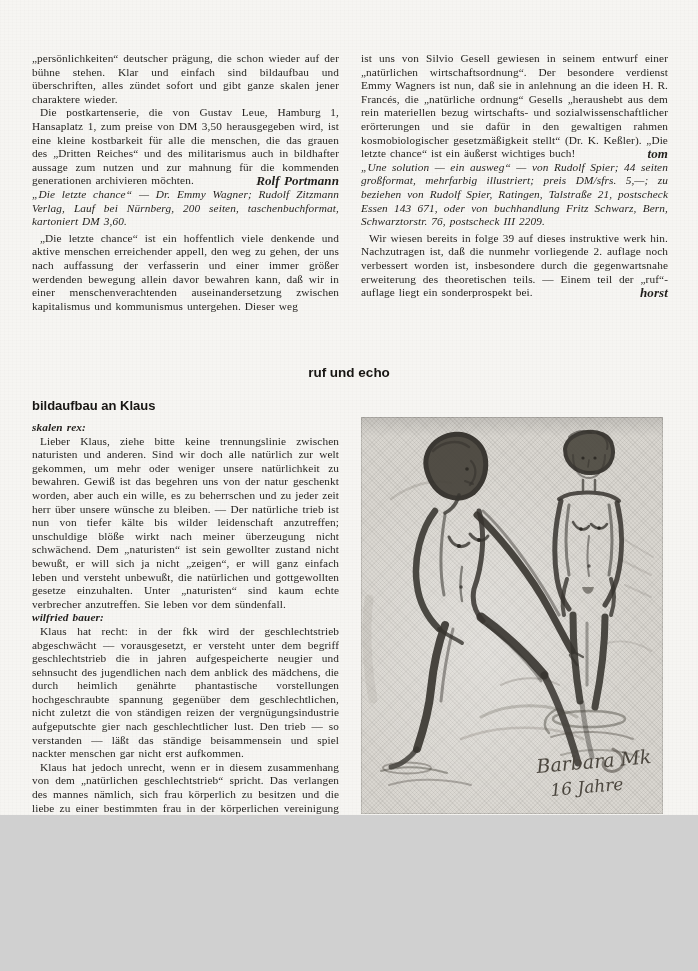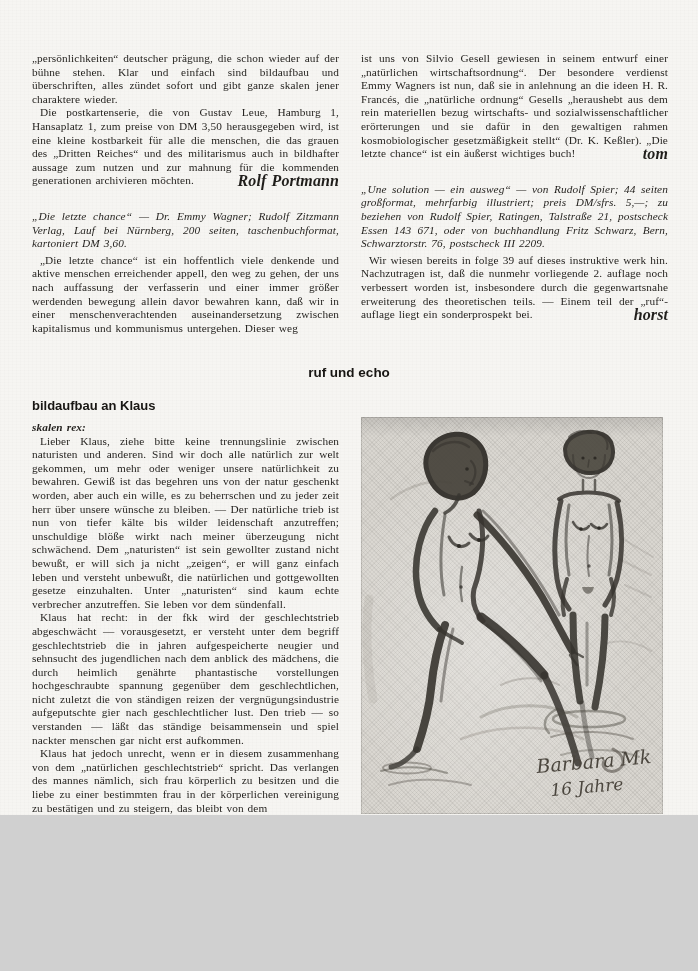--- a/index.html
+++ b/index.html
@@ -16,25 +16,25 @@
   .cols{position:absolute;left:32px;width:636px;display:flex;gap:22px;}
   .top-cols{top:52px;}
   .echo-cols{top:398px;}
   .col{width:307px;}
   p.bp{
     margin:0;font-size:11.3px;line-height:13.6px;
     text-align:justify;word-spacing:1px;letter-spacing:.1px;
   }
   p.ind{text-indent:8px;}
   p.it{font-style:italic;}
-  p.mt-big{margin-top:22px;}
+  p.mt-big{margin-top:0;}
   p.mt-sm{margin-top:3px;}
   p.withsig{position:relative;}
   .sig{position:absolute;right:0;bottom:0;font-style:italic;font-weight:bold;
-       background:transparent;padding-left:6px;font-size:16px;margin-top:34px;}
+       background:transparent;padding-left:6px;font-size:13px;margin-top:34px;}
   .section-heading{
     position:absolute;top:365px;left:0;width:100%;text-align:center;
     font-family:"Liberation Sans","DejaVu Sans",sans-serif;
     font-weight:bold;font-size:13.5px;color:#181613;margin:0;
   }
   .echo-title{
     font-family:"Liberation Sans","DejaVu Sans",sans-serif;
     font-weight:bold;font-size:13px;color:#181613;margin:0 0 8px 0;
   }
   .author{
@@ -77,20 +77,21 @@
     </div>
   </div>
 
   <h2 class="section-heading">ruf und echo</h2>
 
   <div class="cols echo-cols">
     <div class="col">
       <h3 class="echo-title">bildaufbau an Klaus</h3>
       <p class="bp author first">skalen rex:</p>
       <p class="bp ind">Lieber Klaus, ziehe bitte keine trennungslinie zwischen naturisten und anderen. Sind wir doch alle natürlich zur welt gekommen, um mehr oder weniger unsere natürlichkeit zu bewahren. Gewiß ist das begehren uns von der natur geschenkt worden, aber auch ein wille, es zu beherrschen und zu jeder zeit herr über unsere wünsche zu bleiben. — Der natürliche trieb ist nun von tiefer kälte bis wilder leidenschaft anzutreffen; unschuldige blöße wirkt nach meiner überzeugung nicht schwächend. Dem „naturisten“ ist sein gewollter zustand nicht bewußt, er will sich ja nicht „zeigen“, er will ganz einfach leben und versteht unbewußt, die natürlichen und gottgewollten gesetze einzuhalten. Unter „naturisten“ sind kaum echte verbrecher anzutreffen. Sie leben vor dem sündenfall.</p>
+      <p class="bp author">wilfried bauer:</p>
       <p class="bp ind">Klaus hat recht: in der fkk wird der geschlechtstrieb abgeschwächt — vorausgesetzt, er versteht unter dem begriff geschlechtstrieb die in jahren aufgespeicherte neugier und sehnsucht des jugendlichen nach dem anblick des mädchens, die durch heimlich genährte phantastische vorstellungen hochgeschraubte spannung gegenüber dem geschlechtlichen, nicht zuletzt die von ständigen reizen der vergnügungsindustrie aufgeputschte gier nach geschlechtlicher lust. Den trieb — so verstanden — läßt das ständige beisammensein und spiel nackter menschen gar nicht erst aufkommen.</p>
       <p class="bp ind">Klaus hat jedoch unrecht, wenn er in diesem zusammenhang von dem „natürlichen geschlechtstrieb“ spricht. Das verlangen des mannes nämlich, sich frau körperlich zu besitzen und die liebe zu einer bestimmten frau in der körperlichen vereinigung zu bestätigen und zu steigern, das bleibt von dem</p>
     </div>
     <div class="col">
 
       <div class="sketch">
         <svg viewBox="0 0 302 397" xmlns="http://www.w3.org/2000/svg">
 
           <g stroke="#6b665c" fill="none" stroke-linecap="round">
             <path d="M30 82 C52 66 74 62 90 66" stroke-width="2.5" opacity=".22"></path>

